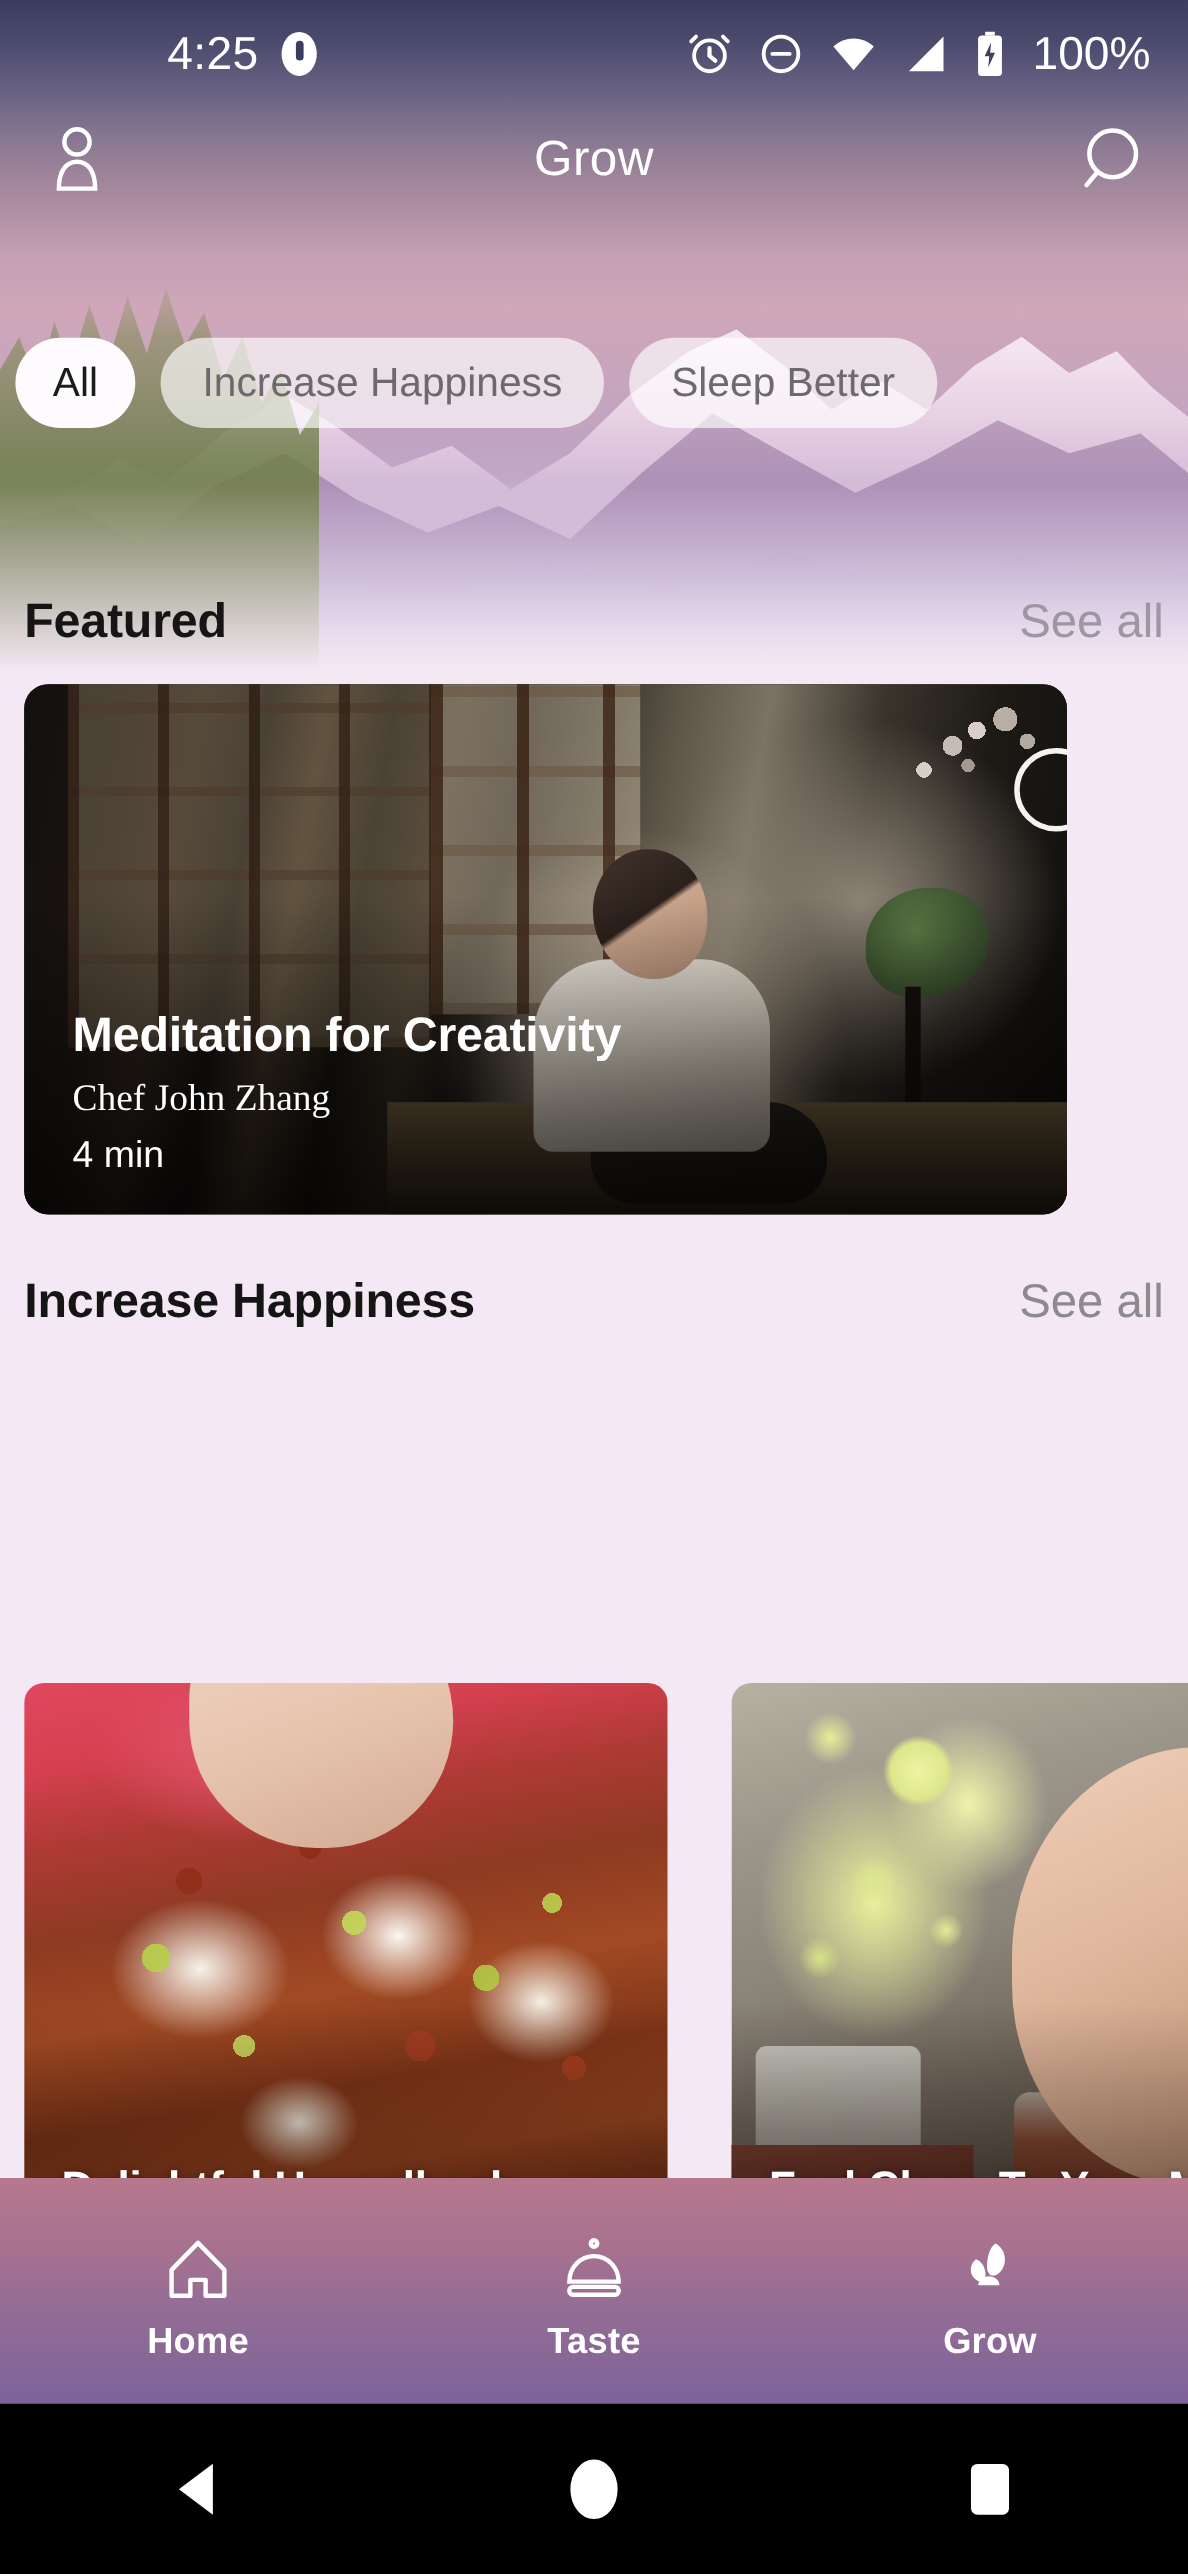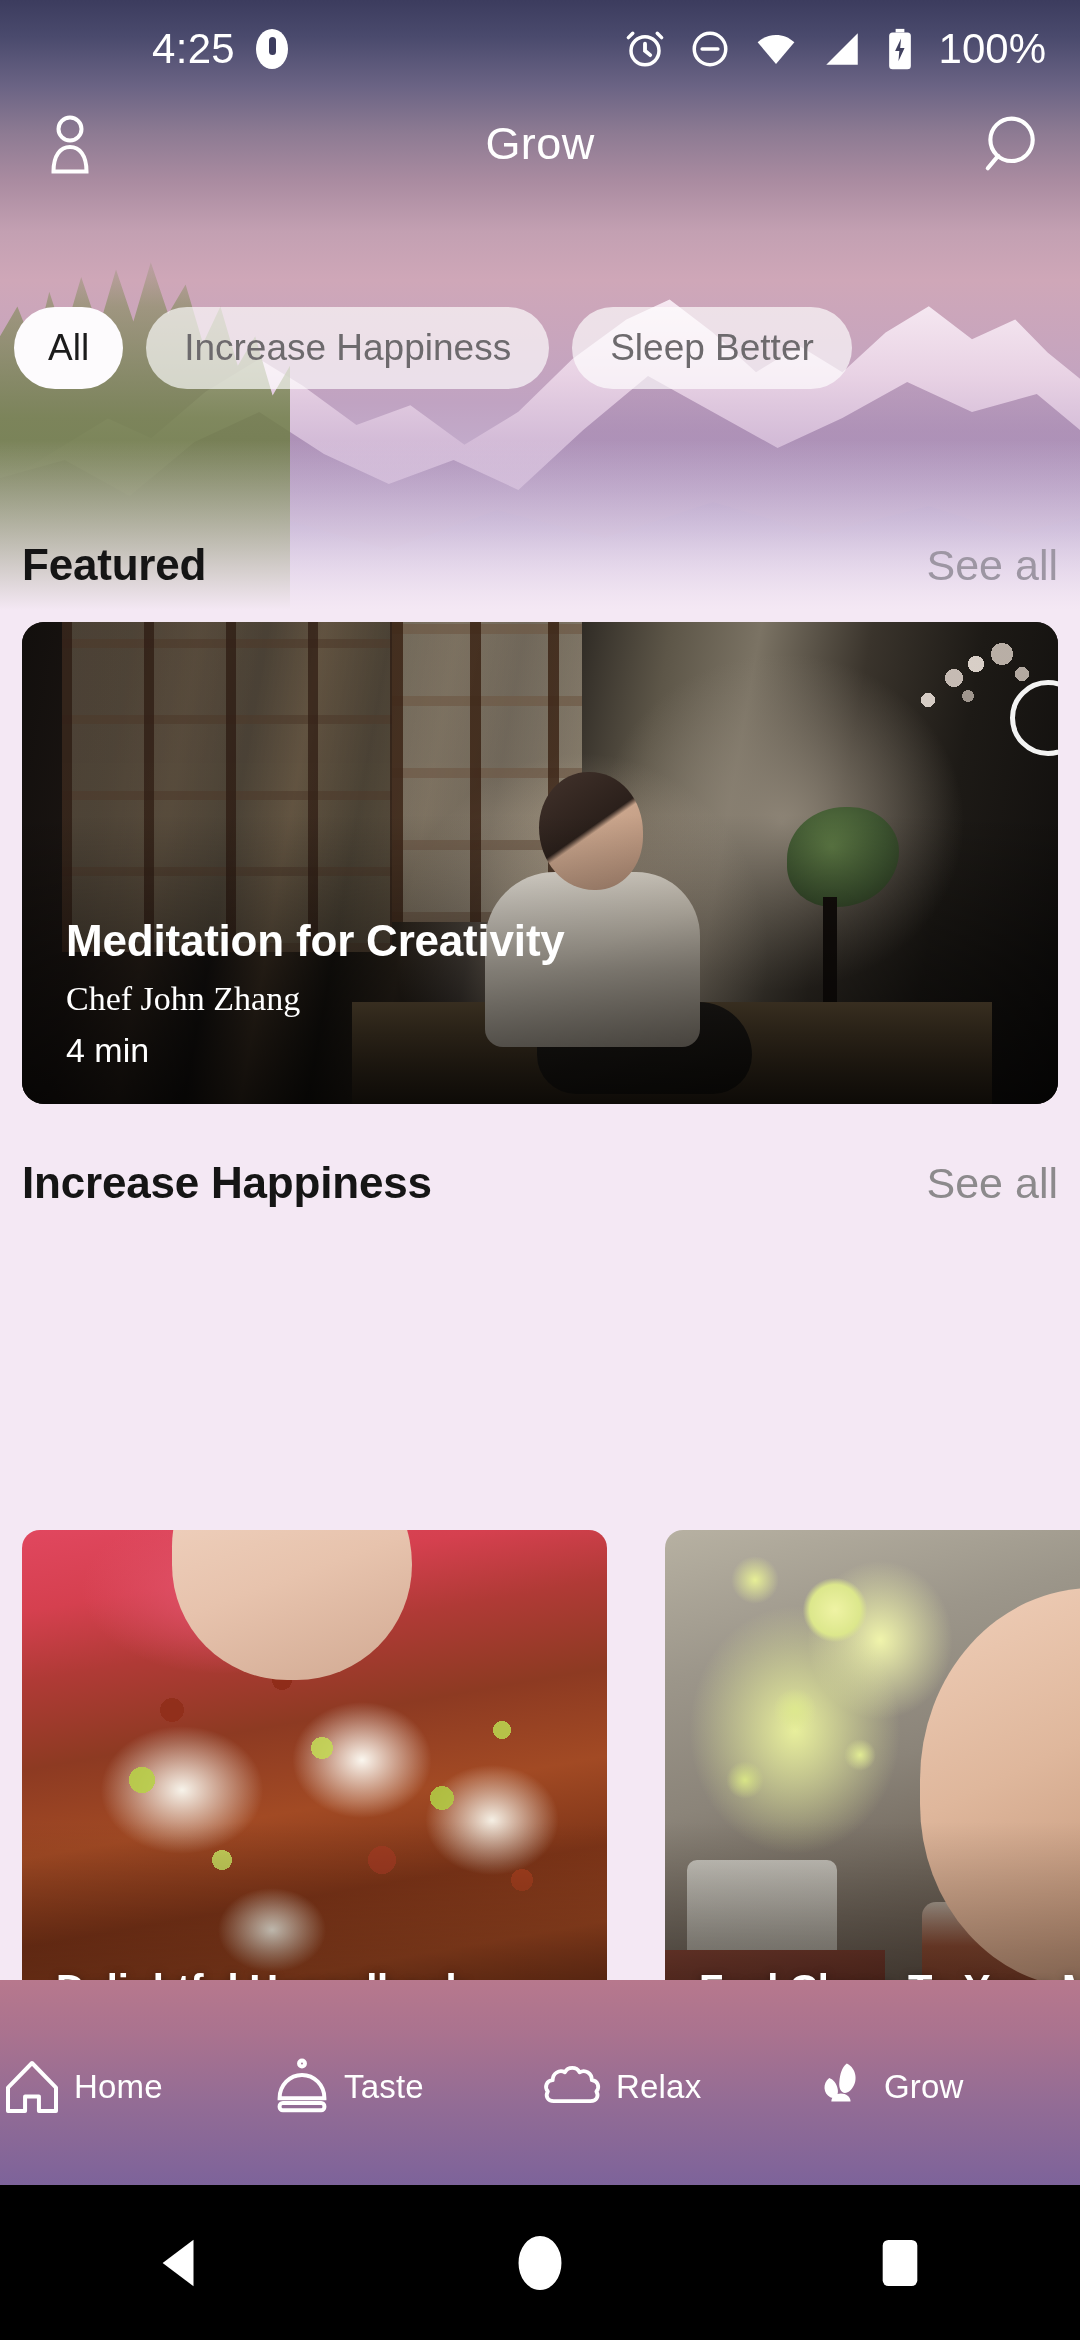--- a/index.html
+++ b/index.html
@@ -118,21 +118,21 @@
     text-align:right;
   }
   .sec-title { font-size:44px; color:#151515; font-weight:700; letter-spacing:-.2px;}
   .sec-seeall { font-size:43px; color:#8c8a8c; }
 
   #featured-head { position:absolute; left:0; top:540px; width:1080px; }
   #featured-head .sec-seeall { color:#9d96a3; }
 
   
   .featured-card {
-    position:absolute; left:22px; top:622px; width:1036px; height:482px;
+    position:absolute; left:22px; top:622px; width:948px; height:482px;
     border-radius:22px; overflow:hidden;
     background:#1a1512;
   }
   .fc-photo {
     position:absolute; inset:0;
     background:
       radial-gradient(ellipse 300px 320px at 560px 330px, #b6a693 0%, rgba(110,96,80,0) 62%),
       radial-gradient(ellipse 260px 240px at 760px 200px, #8d8476 0%, rgba(110,102,90,0) 70%),
       linear-gradient(100deg,
         #120f0d 0%, #1b1512 10%, #2a211a 16%,
@@ -301,22 +301,22 @@
     text-shadow:0 2px 8px rgba(0,0,0,.5);
   }
 
   
   .bottomnav {
     position:absolute; left:0; bottom:155px; width:1080px; height:205px;
     display:flex; align-items:center;
     background:linear-gradient(180deg,#b7788d 0%,#a9728f 28%,#936c95 60%,#7d639a 100%);
   }
   .nav-item {
-    flex:1; display:flex; flex-direction:row; align-items:center; gap:10px;
-    color:#fff; padding-top:8px;
+    flex:1; display:flex; flex-direction:column; align-items:center; gap:10px;
+    color:#fff; padding-top:8px;font-weight:bold;
   }
   .nav-label { font-size:33px; letter-spacing:.2px; }
   .nav-ico { height:72px; display:flex; align-items:center; justify-content:center; }
 
   
   .sysnav {
     position:absolute; left:0; bottom:0; width:1080px; height:155px;
     background:#000; display:flex; align-items:center; justify-content:space-around;
   }
   .sys-btn { width:120px; height:100px; display:flex; align-items:center; justify-content:center; }
@@ -476,28 +476,20 @@
       <span class="nav-ico">
         <svg width="64" height="64" viewBox="0 0 24 24" fill="none" stroke="#fff" stroke-width="1.5" stroke-linecap="round">
           <circle cx="12" cy="3.2" r="1.1"></circle>
           <path d="M3.6 16.2 C3.6 11.3 7.4 7.5 12 7.5 C16.6 7.5 20.4 11.3 20.4 16.2 Z"></path>
           <rect x="3.6" y="18" width="16.8" height="2.7" rx="1.2"></rect>
         </svg>
       </span>
       <span class="nav-label">Taste</span>
     </div>
 
-    <div class="nav-item">
-      <span class="nav-ico">
-        <svg width="66" height="62" viewBox="0 0 26 24" fill="none" stroke="#fff" stroke-width="1.5" stroke-linejoin="round">
-          <path d="M5.4 17.6 C3 17.6 2 15.6 3.1 13.8 C1.6 12 2.6 9.4 5 9.3 C5 6.6 7.6 5 9.8 6.2 C11 3.9 14.4 3.9 15.6 6.2 C17.8 4.9 20.5 6.6 20.4 9.3 C22.8 9.5 23.7 12.1 22.2 13.8 C23.3 15.6 22.3 17.6 19.9 17.6 Z"></path>
-        </svg>
-      </span>
-      <span class="nav-label">Relax</span>
-    </div>
 
     <div class="nav-item">
       <span class="nav-ico">
         <svg width="64" height="64" viewBox="0 0 24 24">
           <path d="M13.8 3.2 C17.6 5 18.2 10.4 15.2 13.2 C12.6 15.6 10.6 13.4 11 10 C11.3 7 12 4.6 13.8 3.2 Z" fill="#fff"></path>
           <path d="M7.2 8.6 C4.6 10.6 5 14.4 7.6 15.8 C9.6 16.8 10.8 15 10.4 12.8 C10 10.6 8.8 9.2 7.2 8.6 Z" fill="#fff"></path>
           <path d="M8 17.4 C8 15.6 9.7 14.4 11.6 14.4 C13.5 14.4 15.2 15.6 15.2 17.4 Z" fill="#fff"></path>
         </svg>
       </span>
       <span class="nav-label">Grow</span>

